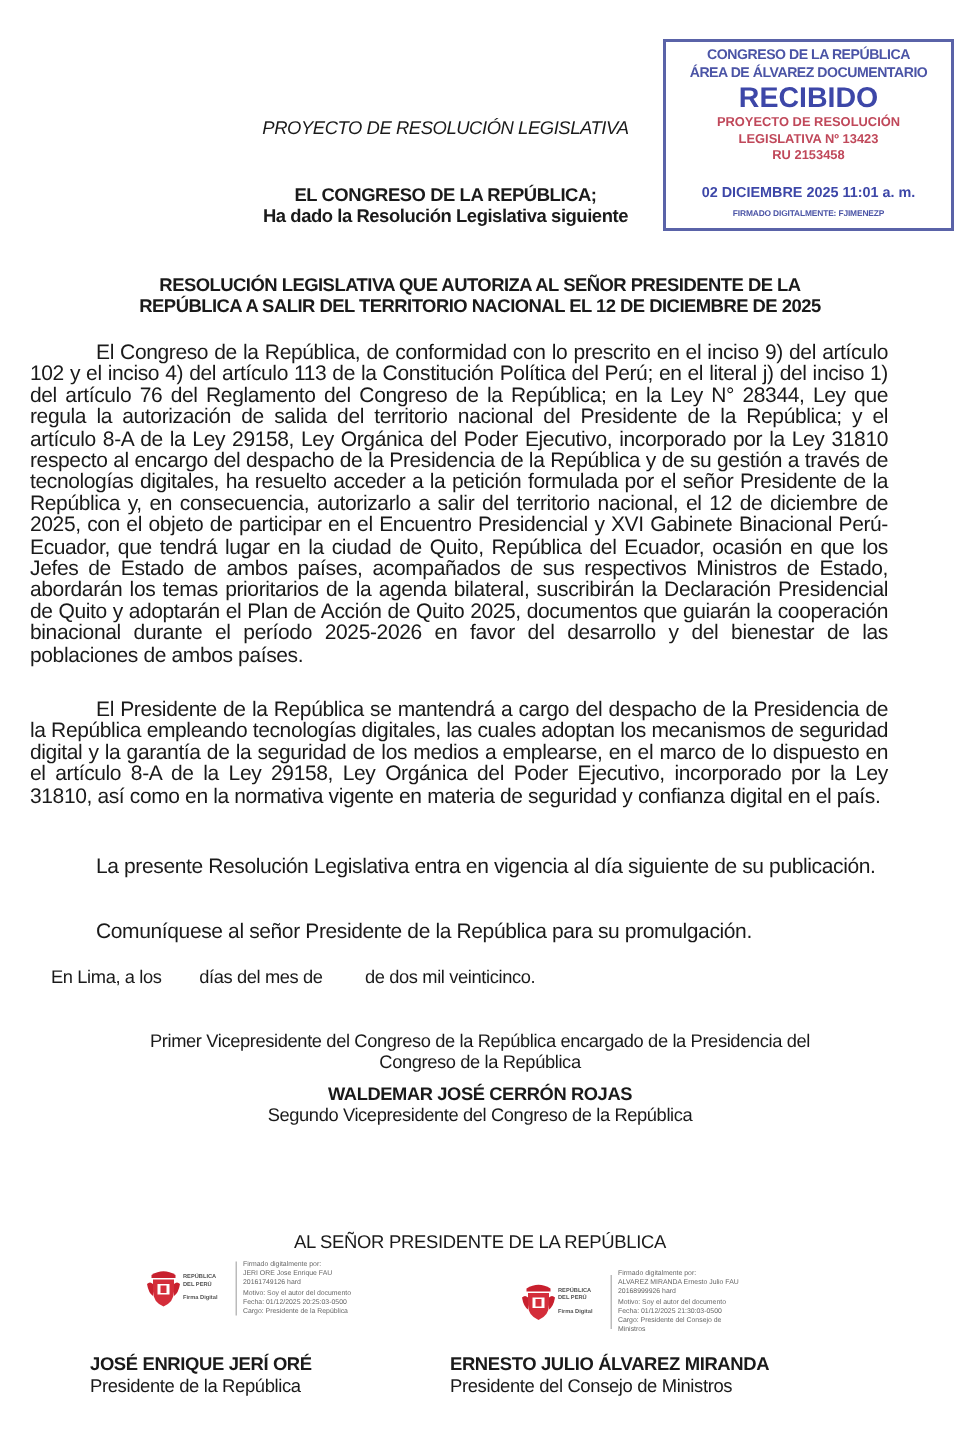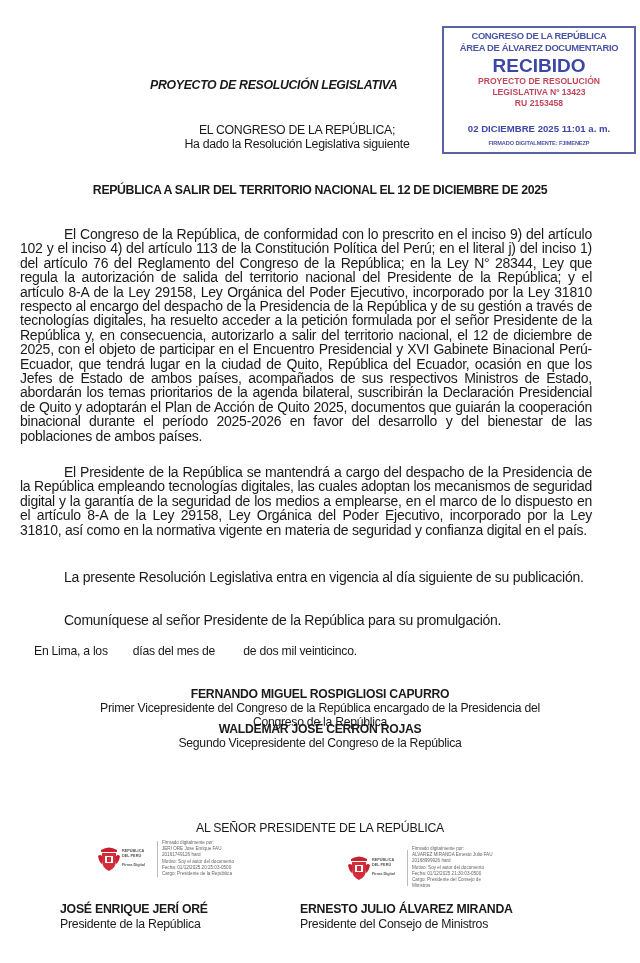--- a/index.html
+++ b/index.html
@@ -13,26 +13,26 @@
       font-family: "Liberation Sans", sans-serif; font-weight: bold;
     }
     .stamp .l1, .stamp .l2 { color: #4b54a6; font-size: 9.4px; line-height: 12px; letter-spacing: -0.3px; }
     .stamp .l1 { margin-top: 2px; }
     .stamp .recibido { color: #3d47a8; font-size: 19px; line-height: 20px; margin-top: 2px; }
     .stamp .red { color: #c0485a; font-size: 8.6px; line-height: 11px; font-weight: bold; }
     .stamp .date { color: #3d47a8; font-size: 9.6px; line-height: 13px; margin-top: 13px; }
     .stamp .firm { color: #4b54a6; font-size: 5.6px; line-height: 8px; margin-top: 4px; letter-spacing: -0.1px; }
 
     .proj-title {
-      position: absolute; left: 150px; top: 78px; width: 294px; 
-      font-style: italic; font-weight: bold; font-size: 12.3px; letter-spacing: -0.3px;
+      position: absolute; left: 150px; top: 78px; width: 294px; text-align: center;
+      font-style: italic; font-weight: normal; font-size: 12.3px; letter-spacing: -0.3px;
     }
     .congreso {
       position: absolute; left: 150px; top: 123px; width: 294px; text-align: center;
-      font-weight: normal; font-size: 12.3px; line-height: 14px; letter-spacing: -0.3px;
+      font-weight: bold; font-size: 12.3px; line-height: 14px; letter-spacing: -0.3px;
     }
     .res-title {
       position: absolute; left: 34px; top: 183px; width: 572px; text-align: center;
       font-weight: bold; font-size: 12.3px; line-height: 14px; letter-spacing: -0.35px;
     }
     .para {
       position: absolute; left: 20px; width: 572px; text-align: justify;
       font-size: 14px; line-height: 14.4px; letter-spacing: -0.25px;
     }
     .para .indent { display: inline-block; width: 44px; }
@@ -82,31 +82,31 @@
   <div class="firm">FIRMADO DIGITALMENTE: FJIMENEZP</div>
 </div>
 
 <div class="proj-title">PROYECTO DE RESOLUCIÓN LEGISLATIVA</div>
 <div class="congreso">
   <div>EL CONGRESO DE LA REPÚBLICA;</div>
   <div>Ha dado la Resolución Legislativa siguiente</div>
 </div>
 
 <div class="res-title">
+  <div>RESOLUCIÓN LEGISLATIVA QUE AUTORIZA AL SEÑOR PRESIDENTE DE LA</div>
   <div>REPÚBLICA A SALIR DEL TERRITORIO NACIONAL EL 12 DE DICIEMBRE DE 2025</div>
 </div>
 
 <div class="para p1"><span class="indent"></span><span>El Congreso de la República, de conformidad con lo prescrito en el inciso 9) del artículo 102 y el inciso 4) del artículo 113 de la Constitución Política del Perú; en el literal j) del inciso 1) del artículo 76 del Reglamento del Congreso de la República; en la Ley N° 28344, Ley que regula la autorización de salida del territorio nacional del Presidente de la República; y el artículo 8-A de la Ley 29158, Ley Orgánica del Poder Ejecutivo, incorporado por la Ley 31810 respecto al encargo del despacho de la Presidencia de la República y de su gestión a través de tecnologías digitales, ha resuelto acceder a la petición formulada por el señor Presidente de la República y, en consecuencia, autorizarlo a salir del territorio nacional, el 12 de diciembre de 2025, con el objeto de participar en el Encuentro Presidencial y XVI Gabinete Binacional Perú-Ecuador, que tendrá lugar en la ciudad de Quito, República del Ecuador, ocasión en que los Jefes de Estado de ambos países, acompañados de sus respectivos Ministros de Estado, abordarán los temas prioritarios de la agenda bilateral, suscribirán la Declaración Presidencial de Quito y adoptarán el Plan de Acción de Quito 2025, documentos que guiarán la cooperación binacional durante el período 2025-2026 en favor del desarrollo y del bienestar de las poblaciones de ambos países.</span></div>
 <div class="para p2"><span class="indent"></span><span>El Presidente de la República se mantendrá a cargo del despacho de la Presidencia de la República empleando tecnologías digitales, las cuales adoptan los mecanismos de seguridad digital y la garantía de la seguridad de los medios a emplearse, en el marco de lo dispuesto en el artículo 8-A de la Ley 29158, Ley Orgánica del Poder Ejecutivo, incorporado por la Ley 31810, así como en la normativa vigente en materia de seguridad y confianza digital en el país.</span></div>
 <div class="para p3" style="text-align: justify; text-align-last: left;"><span class="indent"></span><span>La presente Resolución Legislativa entra en vigencia al día siguiente de su publicación.</span></div>
 <div class="para p4"><span class="indent"></span><span>Comuníquese al señor Presidente de la República para su promulgación.</span></div>
 <div class="lima">En Lima, a los        días del mes de         de dos mil veinticinco.</div>
 
 <div class="sig sig1">
-  <div class="name">FERNANDO MIGUEL ROSPIGLIOSI CAPURRO</div>
   <div>Primer Vicepresidente del Congreso de la República encargado de la Presidencia del</div>
   <div>Congreso de la República</div>
 </div>
 <div class="sig sig2">
   <div class="name">WALDEMAR JOSÉ CERRÓN ROJAS</div>
   <div>Segundo Vicepresidente del Congreso de la República</div>
 </div>
 
 <div class="addressee">AL SEÑOR PRESIDENTE DE LA REPÚBLICA</div>
 

